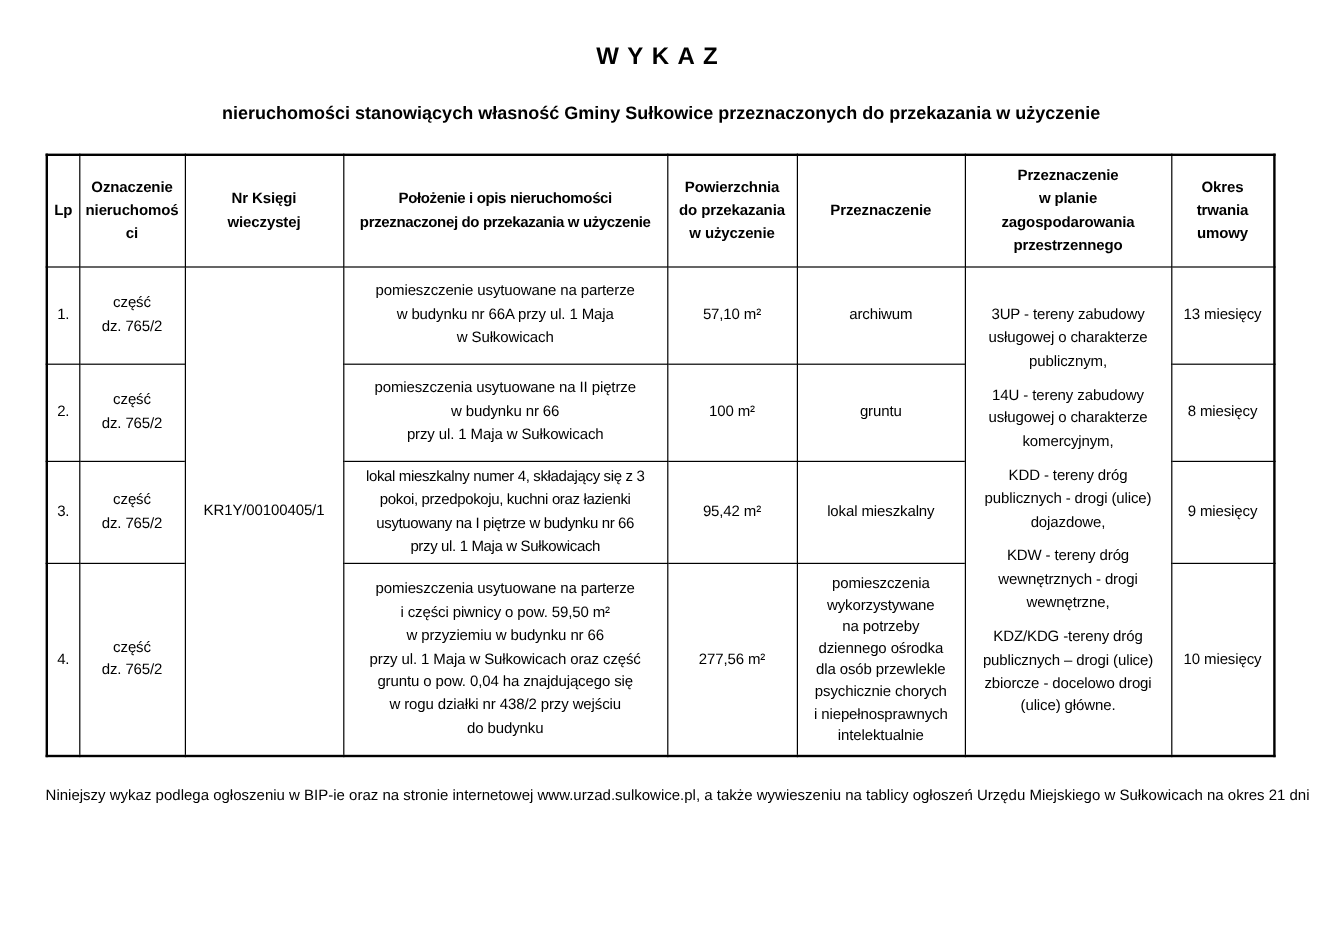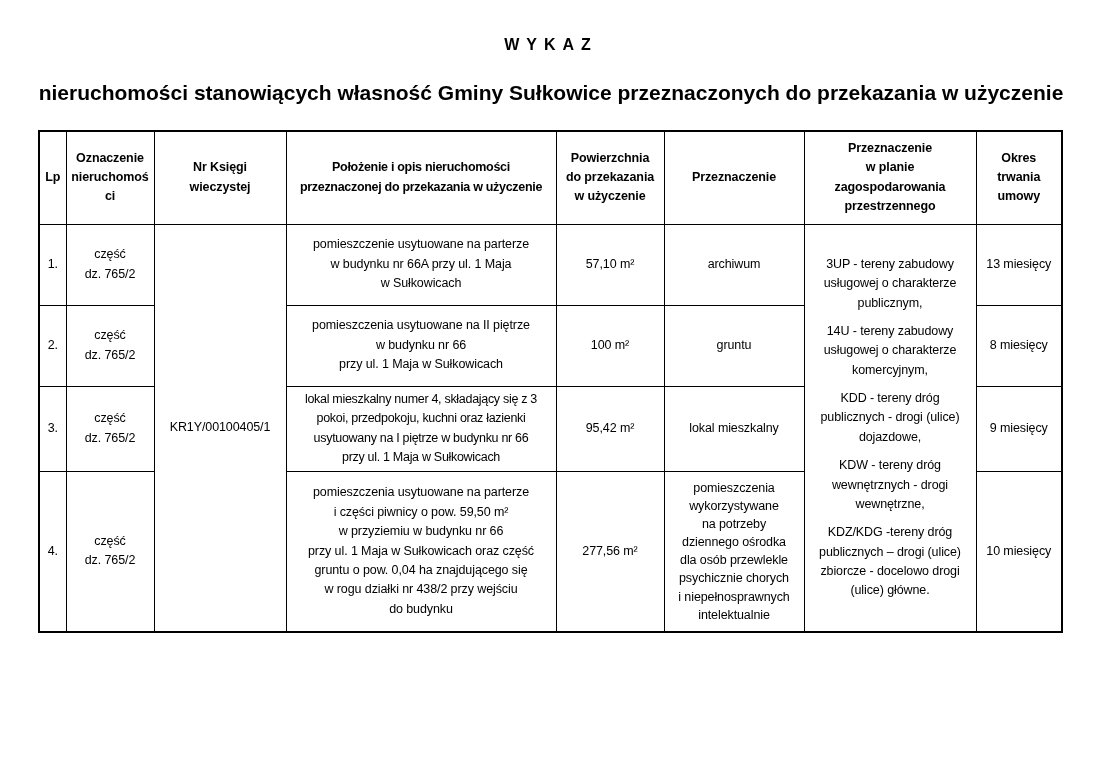--- a/index.html
+++ b/index.html
@@ -3,25 +3,25 @@
 <meta charset="utf-8">
 <style>
   html,body { margin:0; padding:0; background:#ffffff; }
   body {
     width:1102px; height:780px;
     font-family:"Liberation Sans","DejaVu Sans",sans-serif;
     color:#000; overflow:hidden;
   }
   .doc { padding:0 38px; }
   .title {
-    text-align:center; font-weight:bold; font-size:16px;
+    text-align:center; font-weight:bold; font-size:20px;
     letter-spacing:7px; padding-top:36px;
   }
   .subtitle {
-    text-align:center; font-weight:bold; font-size:21px;
+    text-align:center; font-weight:bold; font-size:15px;
     margin-top:27px;
   }
   table.props {
     border-collapse:collapse; table-layout:fixed;
     width:1023px; margin-top:25px;
     border:2px solid #000;
   }
   td, th {
     border:1.5px solid #000;
     text-align:center; vertical-align:middle;
@@ -158,16 +158,17 @@
 dla osób przewlekle
 psychicznie chorych
 i niepełnosprawnych
 intelektualnie</td>
       <td class="pre">10 miesięcy</td>
     </tr>
   </tbody>
     </table>
 
   <div class="footnote">
+    <div class="line">Niniejszy wykaz podlega ogłoszeniu w BIP-ie oraz na stronie internetowej www.urzad.sulkowice.pl, a także wywieszeniu na tablicy ogłoszeń Urzędu Miejskiego w Sułkowicach na okres 21 dni</div>
   </div>
 
 
 </div>
 
 </body></html>

